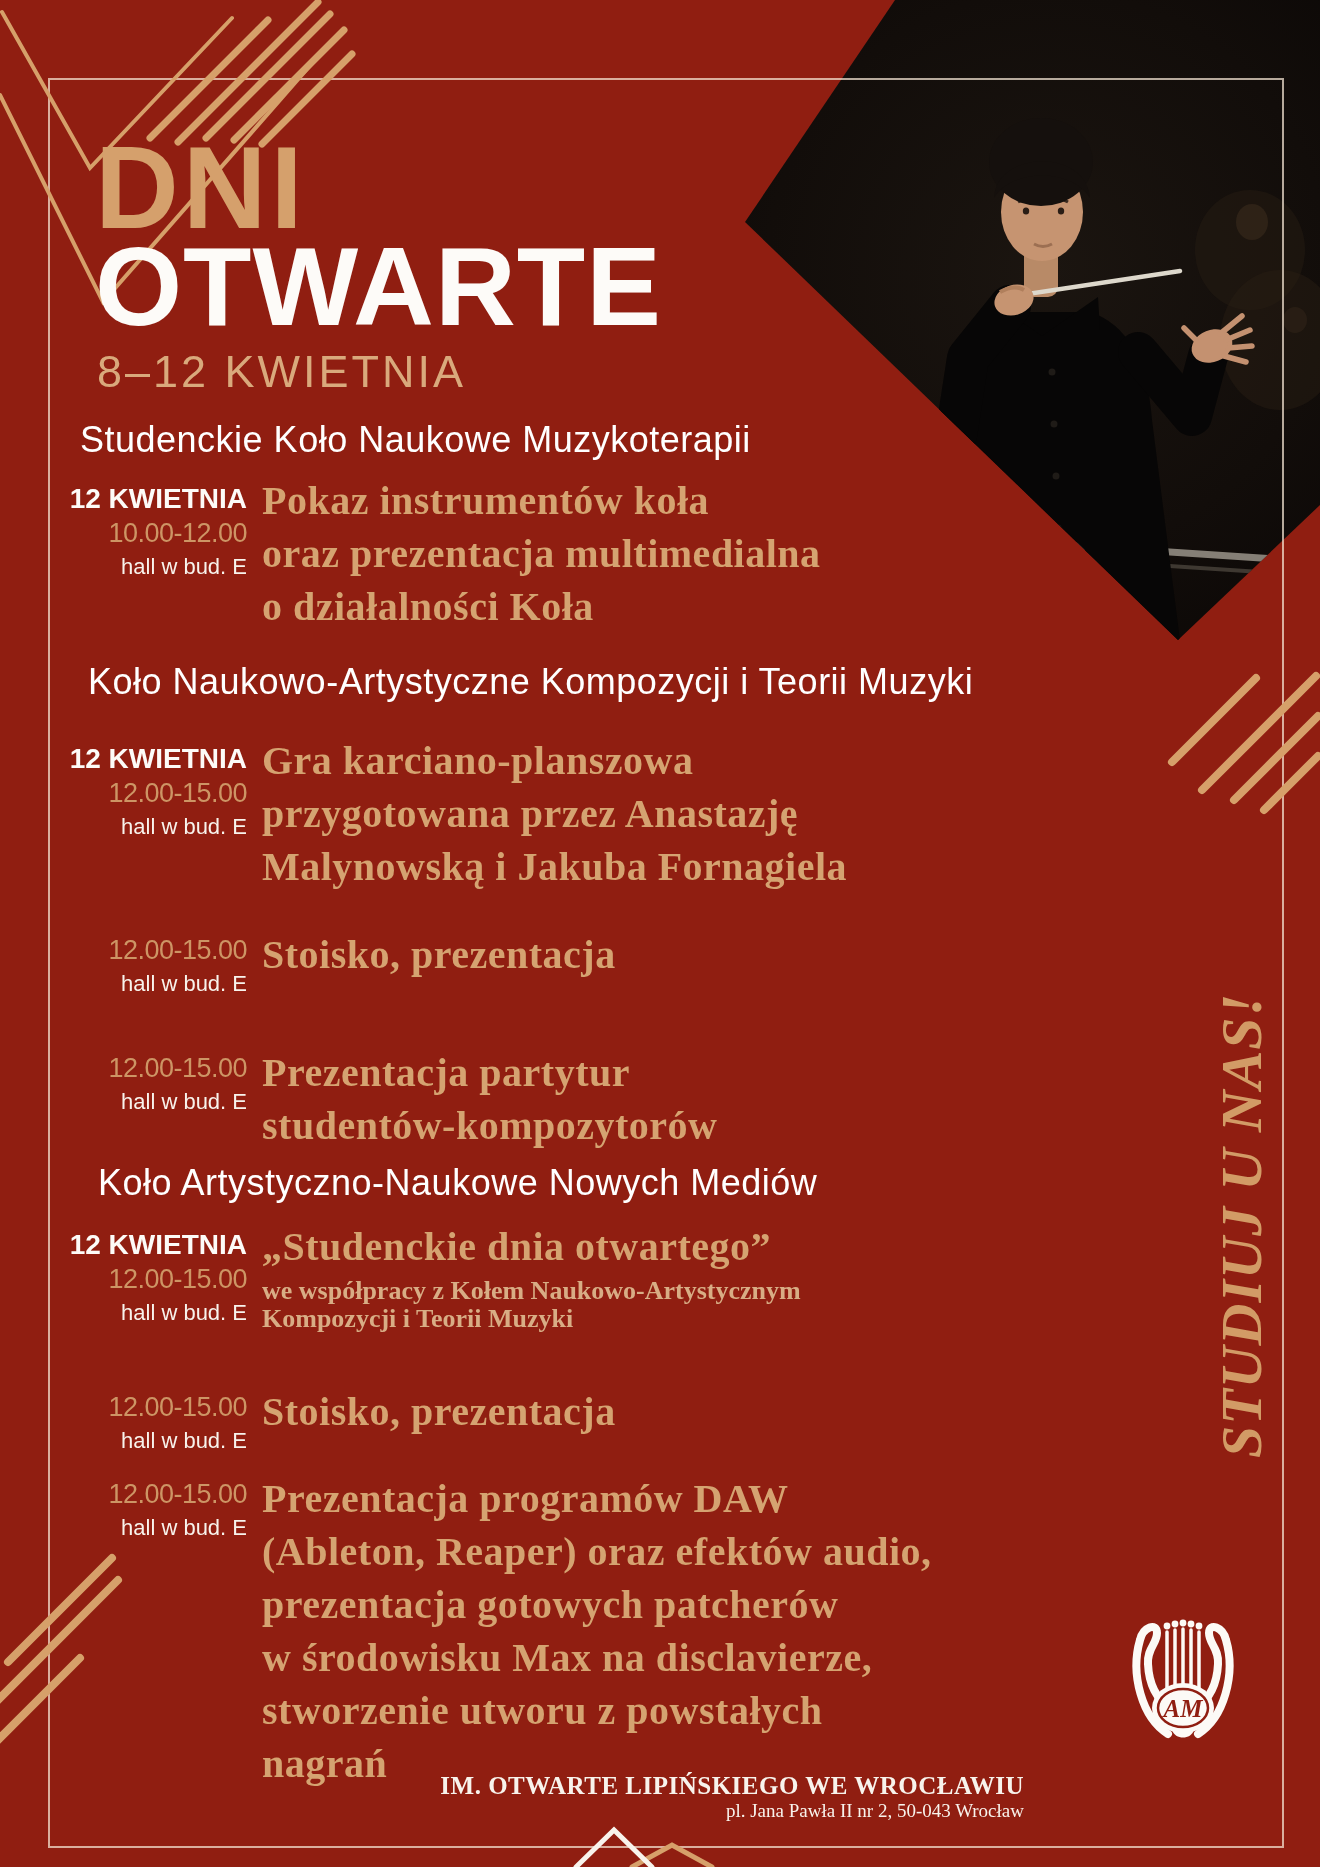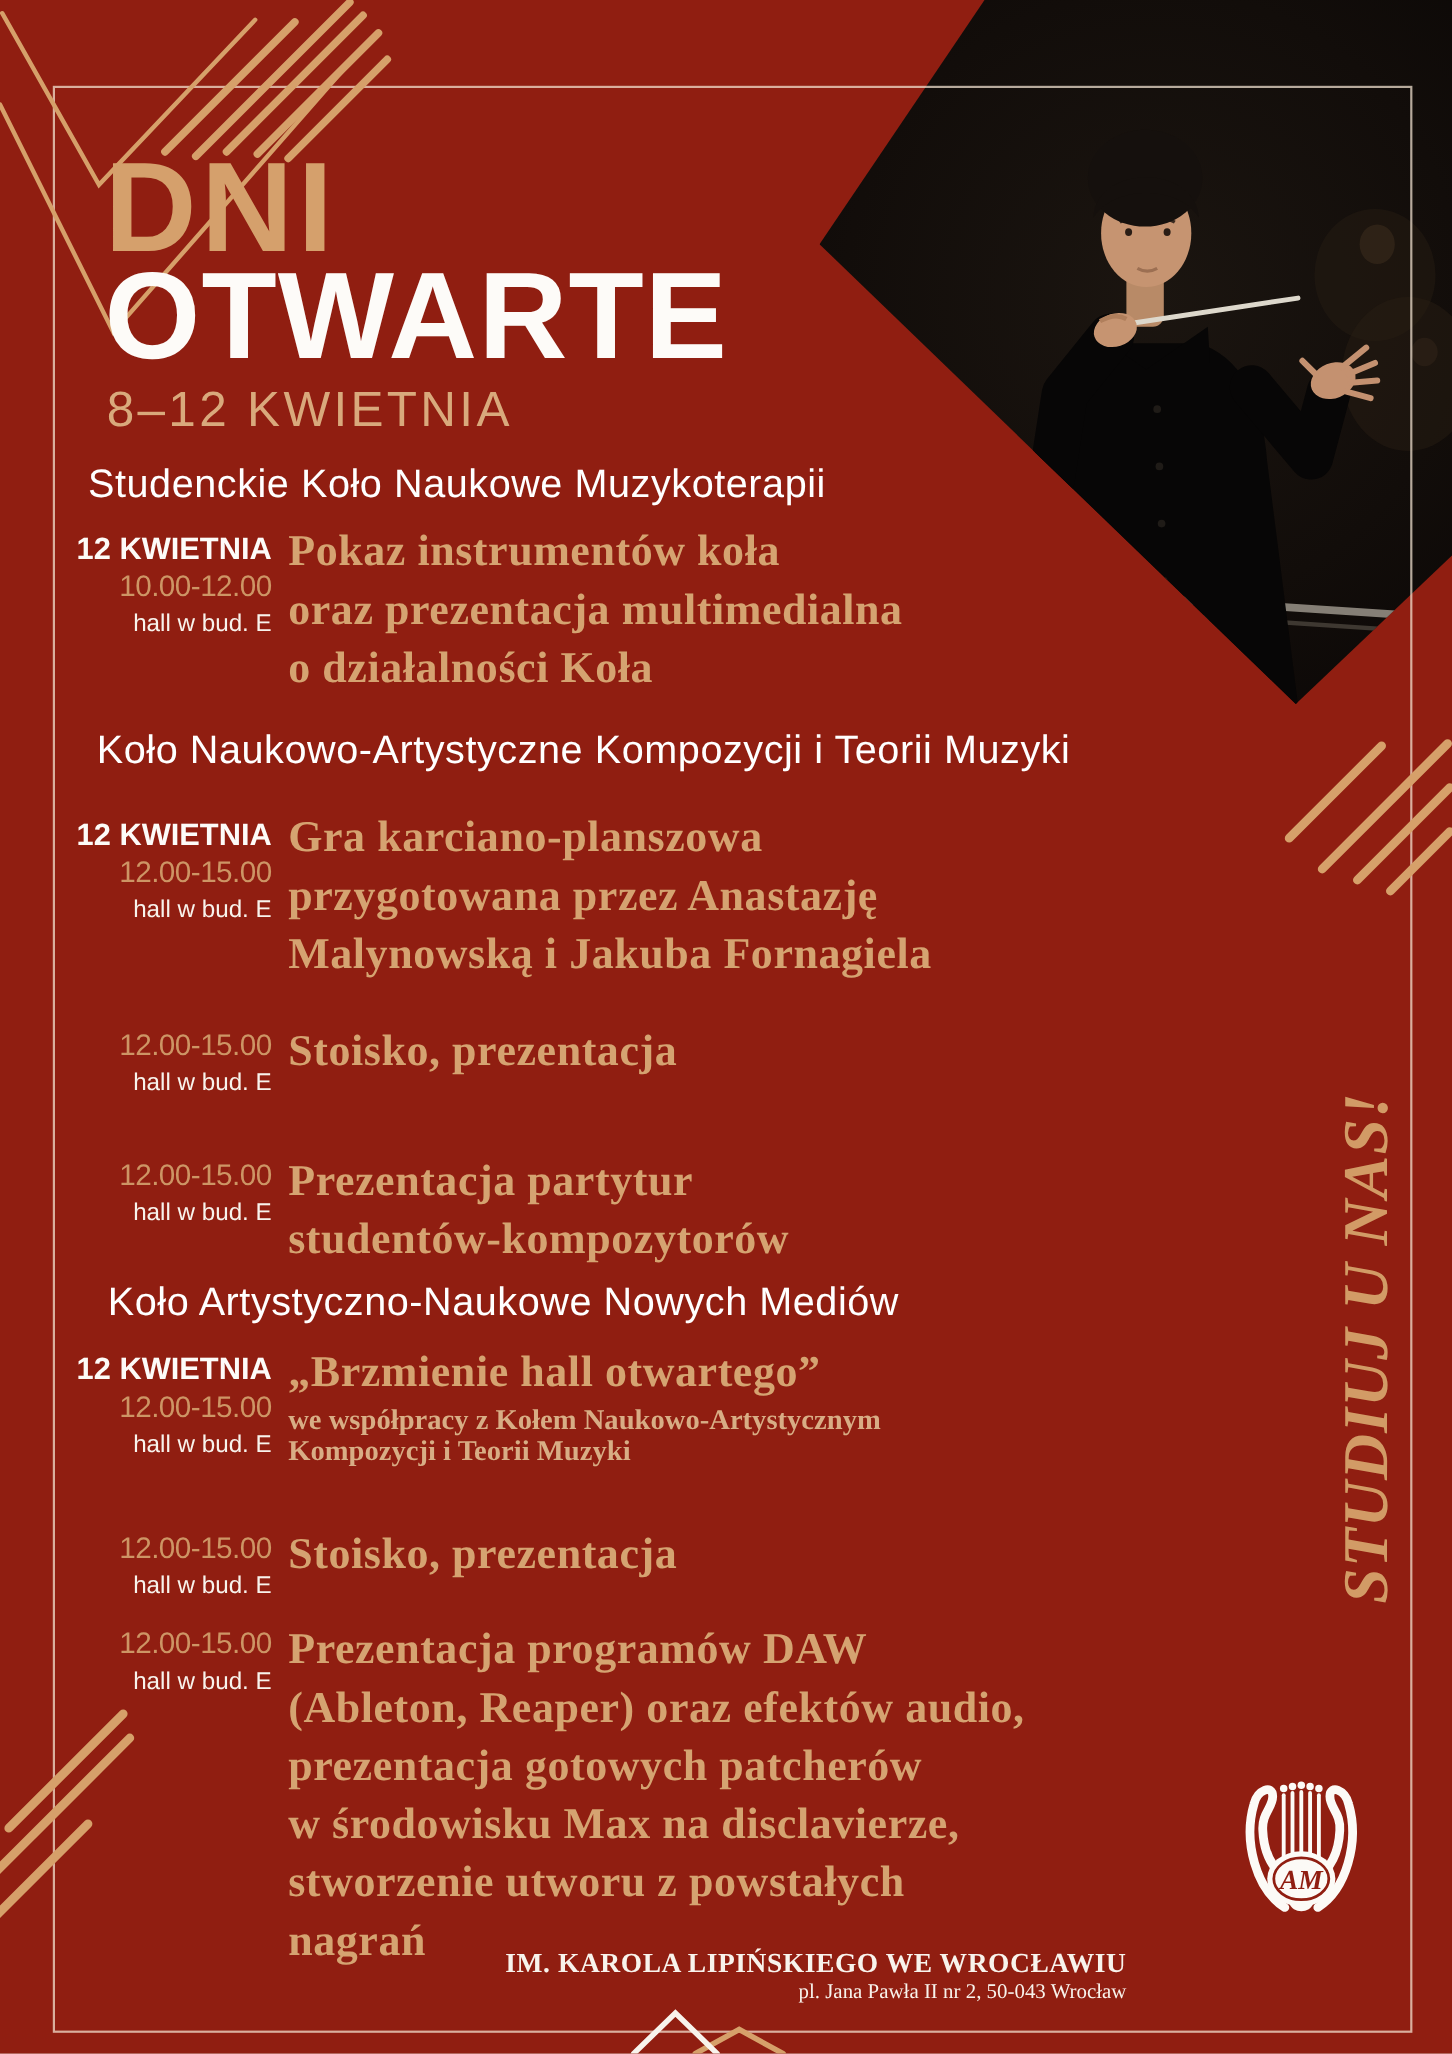--- a/index.html
+++ b/index.html
@@ -191,21 +191,21 @@
           </div>
         </div>
         <div class="section-heading" style="left: 98px; top: 1162px;">Koło Artystyczno-Naukowe Nowych Mediów</div>
         <div class="event" style="top: 1220px;">
           <div class="event-meta">
             <div class="event-date">12 KWIETNIA</div>
             <div class="event-time">12.00-15.00</div>
             <div class="event-location">hall w bud. E</div>
           </div>
           <div class="event-body">
-            <div class="event-title">„Brzmienie hall otwartego”</div>
+            <div class="event-title">„Studenckie dnia otwartego”</div>
             <div class="event-subtitle">we współpracy z Kołem Naukowo-Artystycznym<br>Kompozycji i Teorii Muzyki</div>
           </div>
         </div>
         <div class="event" style="top: 1385px;">
           <div class="event-meta">
             <div class="event-time">12.00-15.00</div>
             <div class="event-location">hall w bud. E</div>
           </div>
           <div class="event-body">
             <div class="event-title">Stoisko, prezentacja</div>
@@ -242,16 +242,16 @@
           <circle cx="55" cy="11" r="3.4"></circle>
         <circle cx="63" cy="12" r="3.4"></circle>
           <circle cx="71" cy="14" r="3.4"></circle>
         <ellipse cx="55" cy="96" rx="31" ry="25"></ellipse>
         <path d="M44,118 C47,128 63,128 66,118 L62,110 L48,110 Z"></path>
       </g>
       <ellipse cx="55" cy="96" rx="25" ry="19" fill="none" stroke="#901E11" stroke-width="2.5"></ellipse>
       <text x="55" y="105" text-anchor="middle" font-family="Liberation Serif, serif" font-style="italic" font-weight="700" font-size="25" fill="#901E11">AM</text>
     </svg>
 
-    <div class="f-line f-org2">IM. KAROLA LIPIŃSKIEGO WE WROCŁAWIU</div>
+    <div class="f-line f-org2">IM. OTWARTE LIPIŃSKIEGO WE WROCŁAWIU</div>
     <div class="f-line f-addr">pl. Jana Pawła II nr 2, 50-043 Wrocław</div>
   </div>
 </div>
 
 </body></html>

